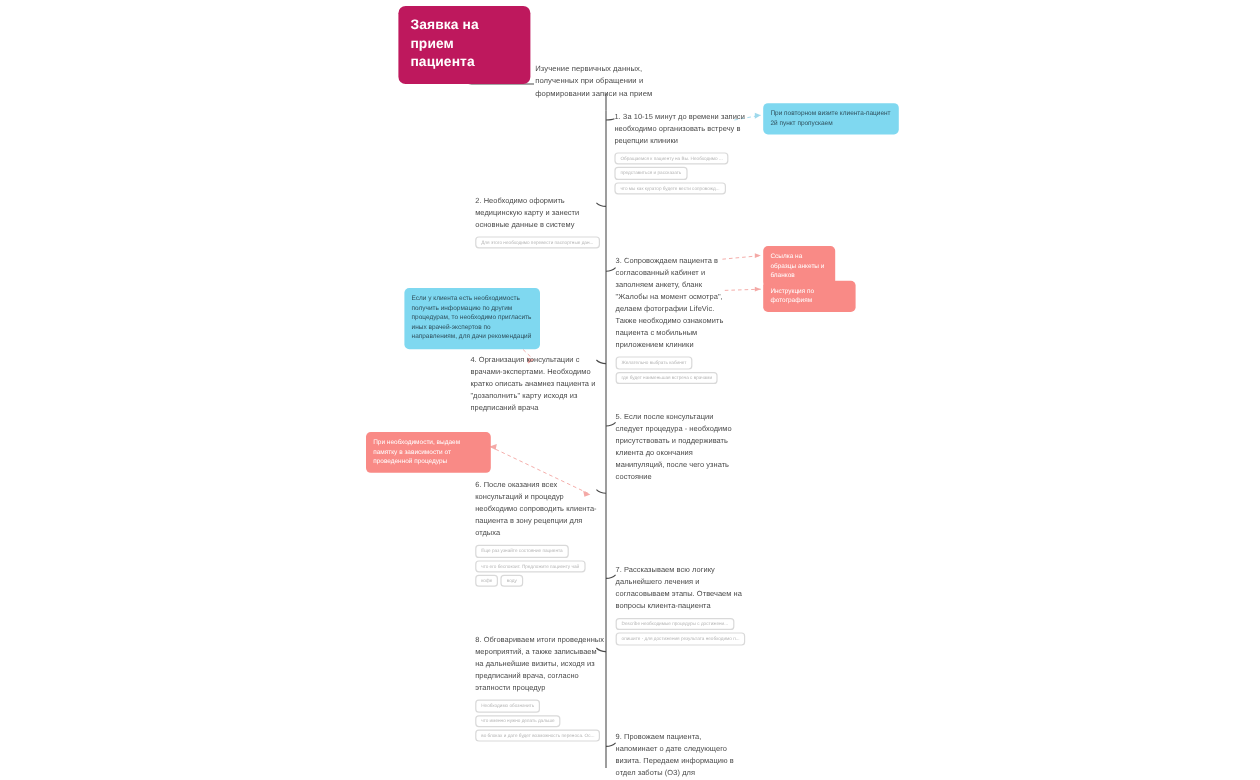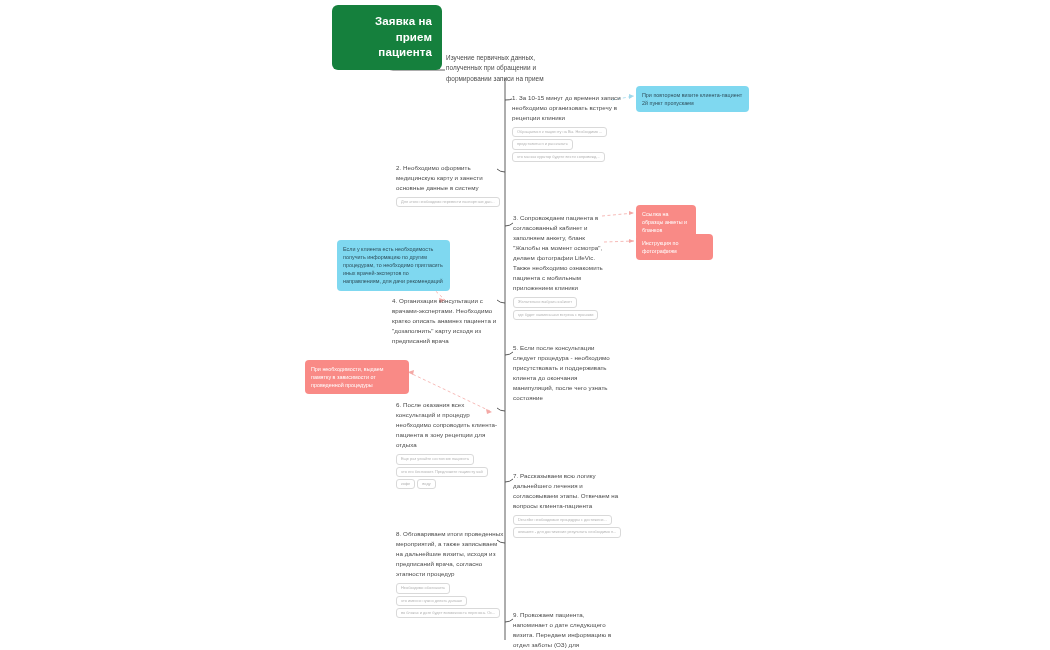--- a/index.html
+++ b/index.html
@@ -32,27 +32,27 @@
     pointer-events: none;
     overflow: visible;
   }
   .node {
     position: absolute;
     box-sizing: border-box;
   }
 
   
   .root-node {
-    background: #15803d;
+    background: #be185d;
     color: #ffffff;
     border-radius: 6px;
     font-size: 11.5px;
     font-weight: bold;
     line-height: 1.35;
-    text-align: right;
+    text-align: left;
     padding: 9px 10px;
     letter-spacing: .1px;
   }
 
   
   .topic {
     font-size: 6.2px;
     line-height: 1.62;
     color: #4a4a4a;
     letter-spacing: .05px;

